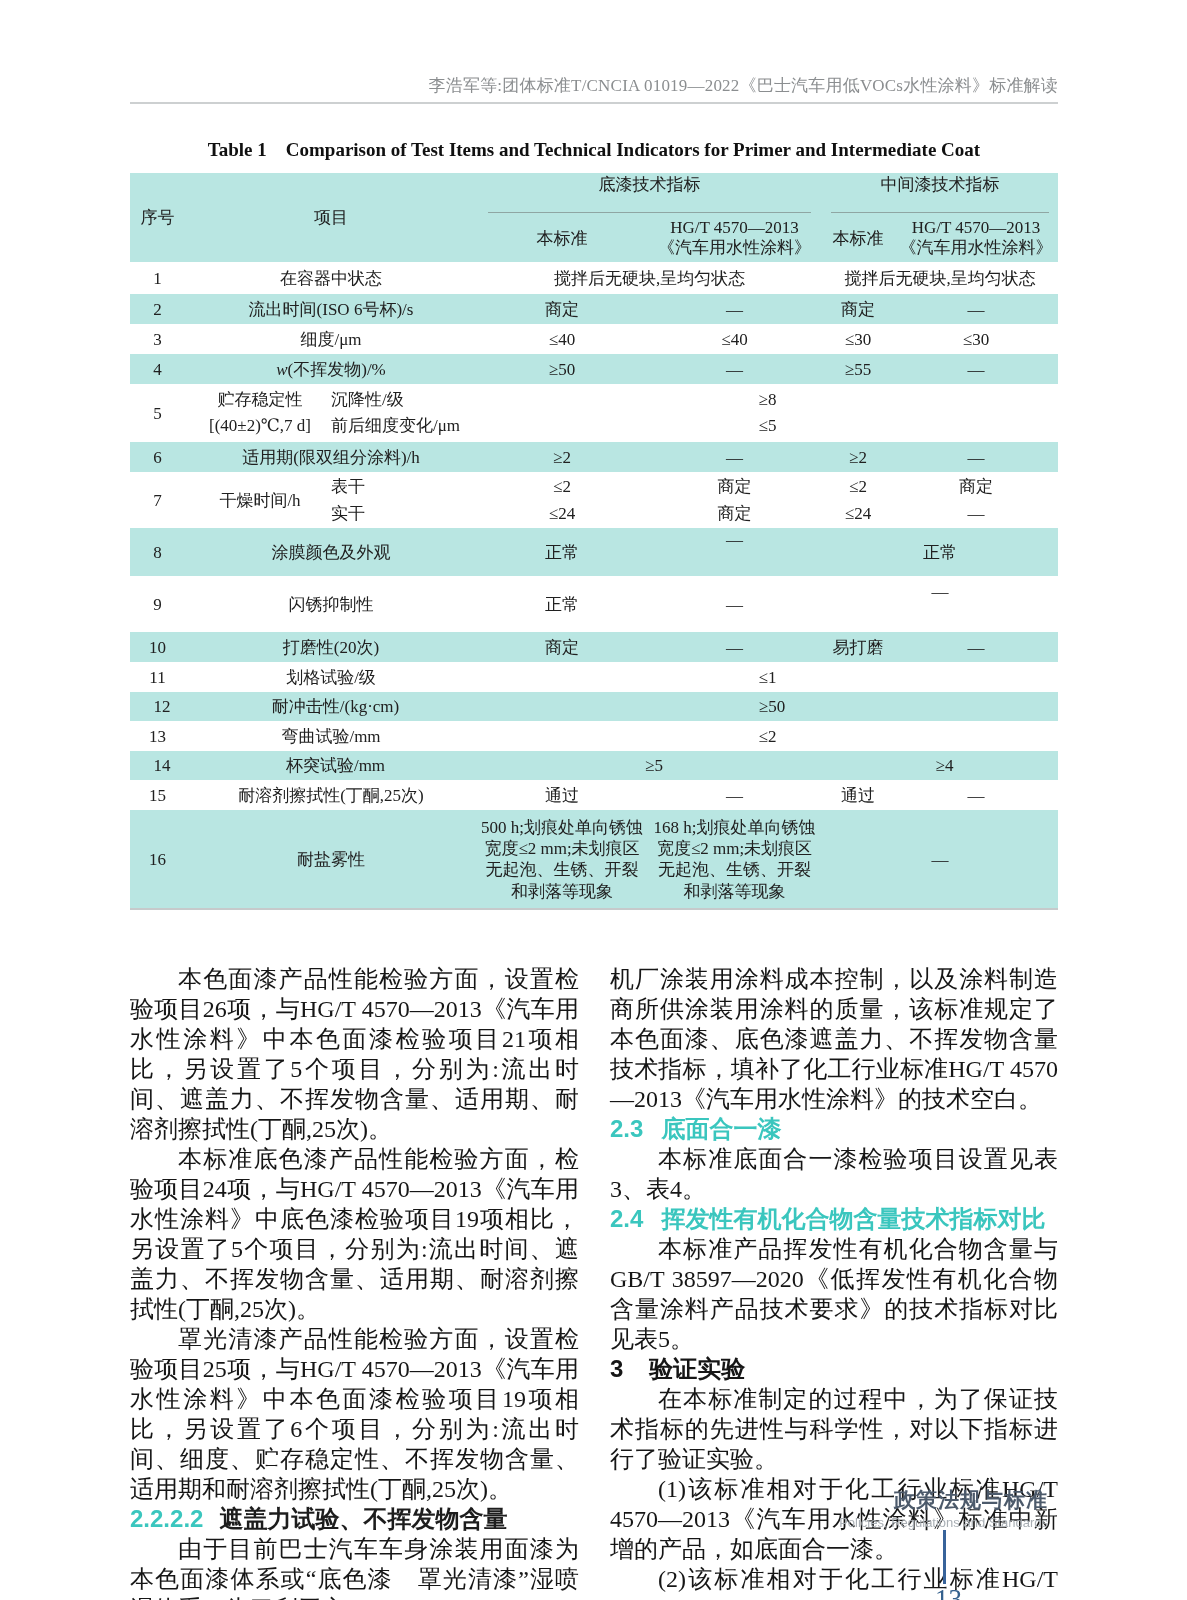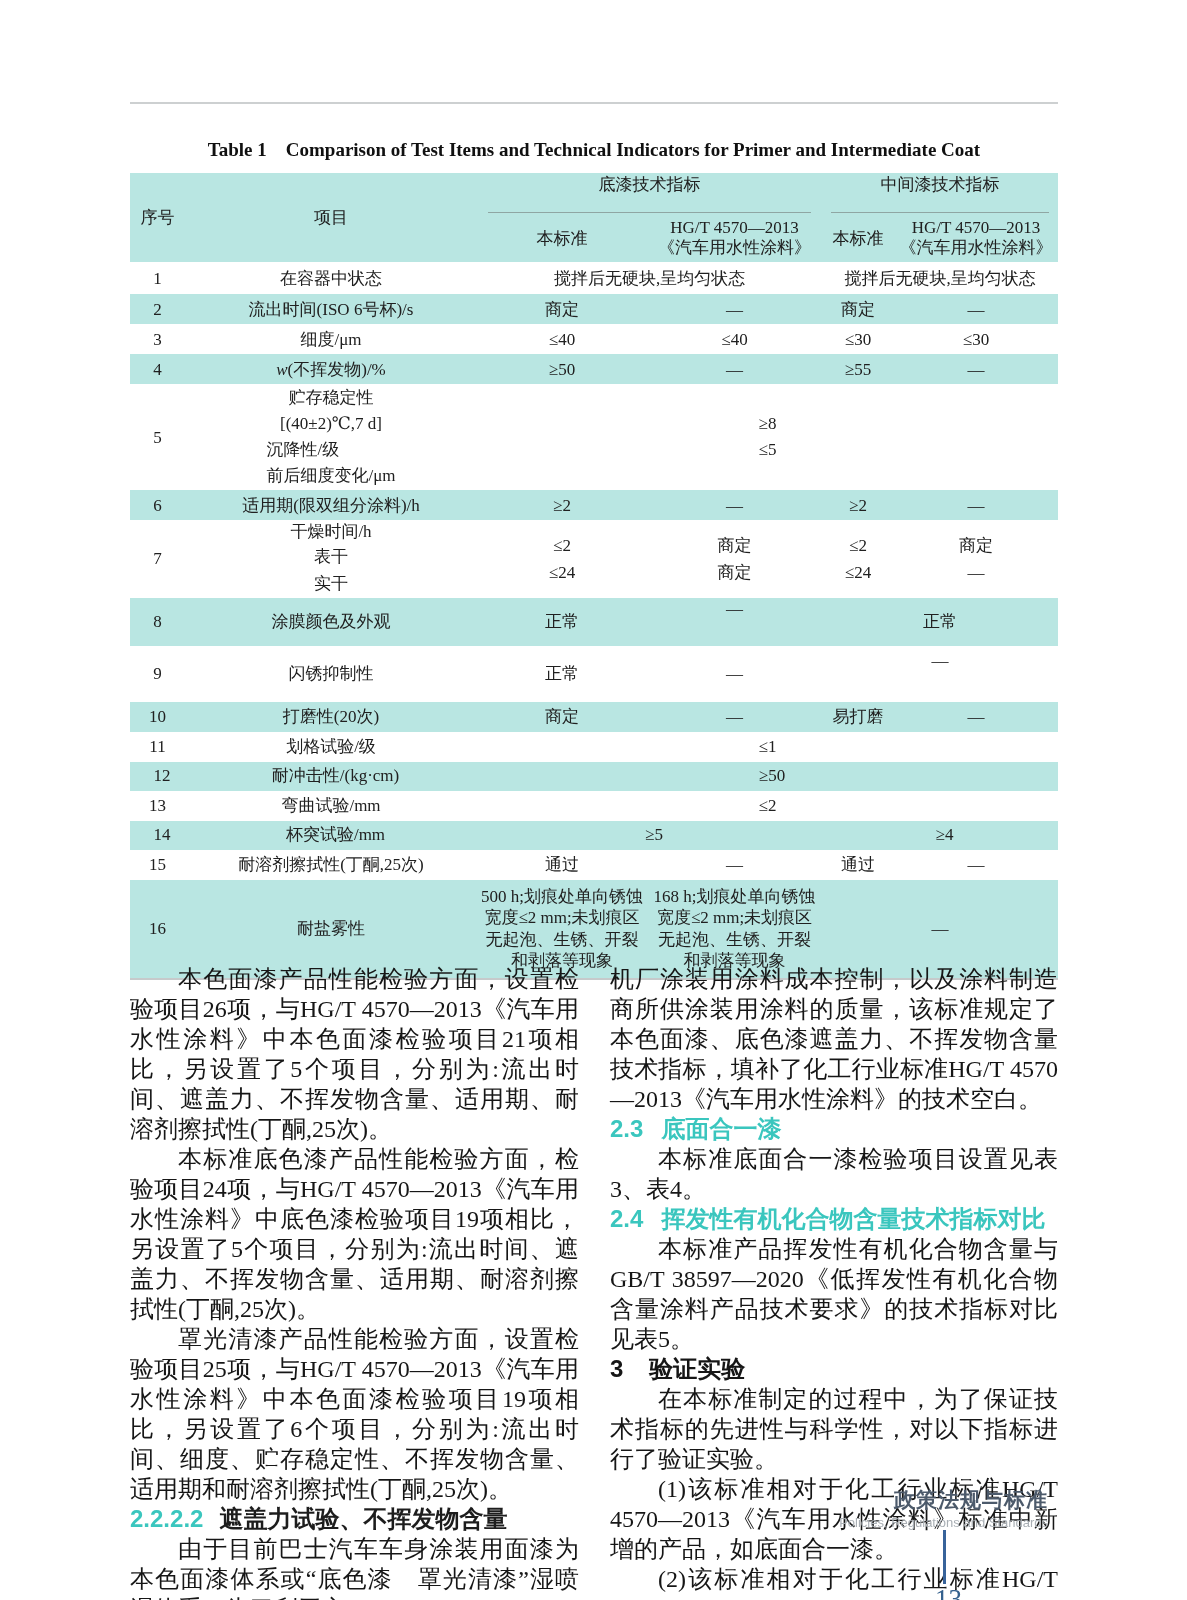--- a/index.html
+++ b/index.html
@@ -33,21 +33,21 @@
   }
   tr.tint { background:#b9e6e2; }
   .group-inner { display:inline-block; width:96%; border-bottom:1px solid #8fa6a3; padding-bottom:17px; }
   th.hdr-top { height:33px; vertical-align:bottom; }
   th.hdr-sub { height:46px; }
   td.no { }
   td.item { text-align:left; padding-left:14px; }
   .hgt2 div { line-height:20px; }
   .stack div { line-height:27px; }
   .stack26 div { line-height:26px; }
-  .item-flex { display:flex; align-items:center;flex-direction:column; }
+  .item-flex { display:flex; align-items:center; }
   .item-name { width:142px; }
   .item-name div { line-height:26px; }
   .item-subs { flex:1; text-align:left; }
   .item-subs div { line-height:26px; }
   .item-subs.lh27 div { line-height:27px; }
   .raise { position:relative; top:-13px; }
   .salt { font-size:17px; line-height:22px; padding:4px 2px; }
   i.var { font-family:"Liberation Serif",serif; font-style:italic; }
   
   tr.h30 td { height:30px; } tr.h28 td { height:28px; } tr.h27 td { height:27px;padding-left:13px; }
@@ -81,20 +81,21 @@
   .f-en { font-family:"Liberation Sans","DejaVu Sans",sans-serif;
           font-size:13px; color:#a9afb5; margin-top:3px; }
   .f-bar { width:3px; height:54px; background:#38639a; margin-right:9px; }
   .f-num { font-size:27px; color:#35618e; }
 </style>
 </head>
 <body>
 
 <div id="page">
 
+  <div class="running-head">李浩军等:团体标准T/CNCIA 01019—2022《巴士汽车用低VOCs水性涂料》标准解读</div>
   <div class="head-rule"></div>
 
   <div class="table-area">
     <div class="tbl-title-en">Table 1　Comparison of Test Items and Technical Indicators for Primer and Intermediate Coat</div>
 
     <table class="t1">
       <colgroup>
         <col style="width:55px">
           <col style="width:292px">
           <col style="width:170px">

